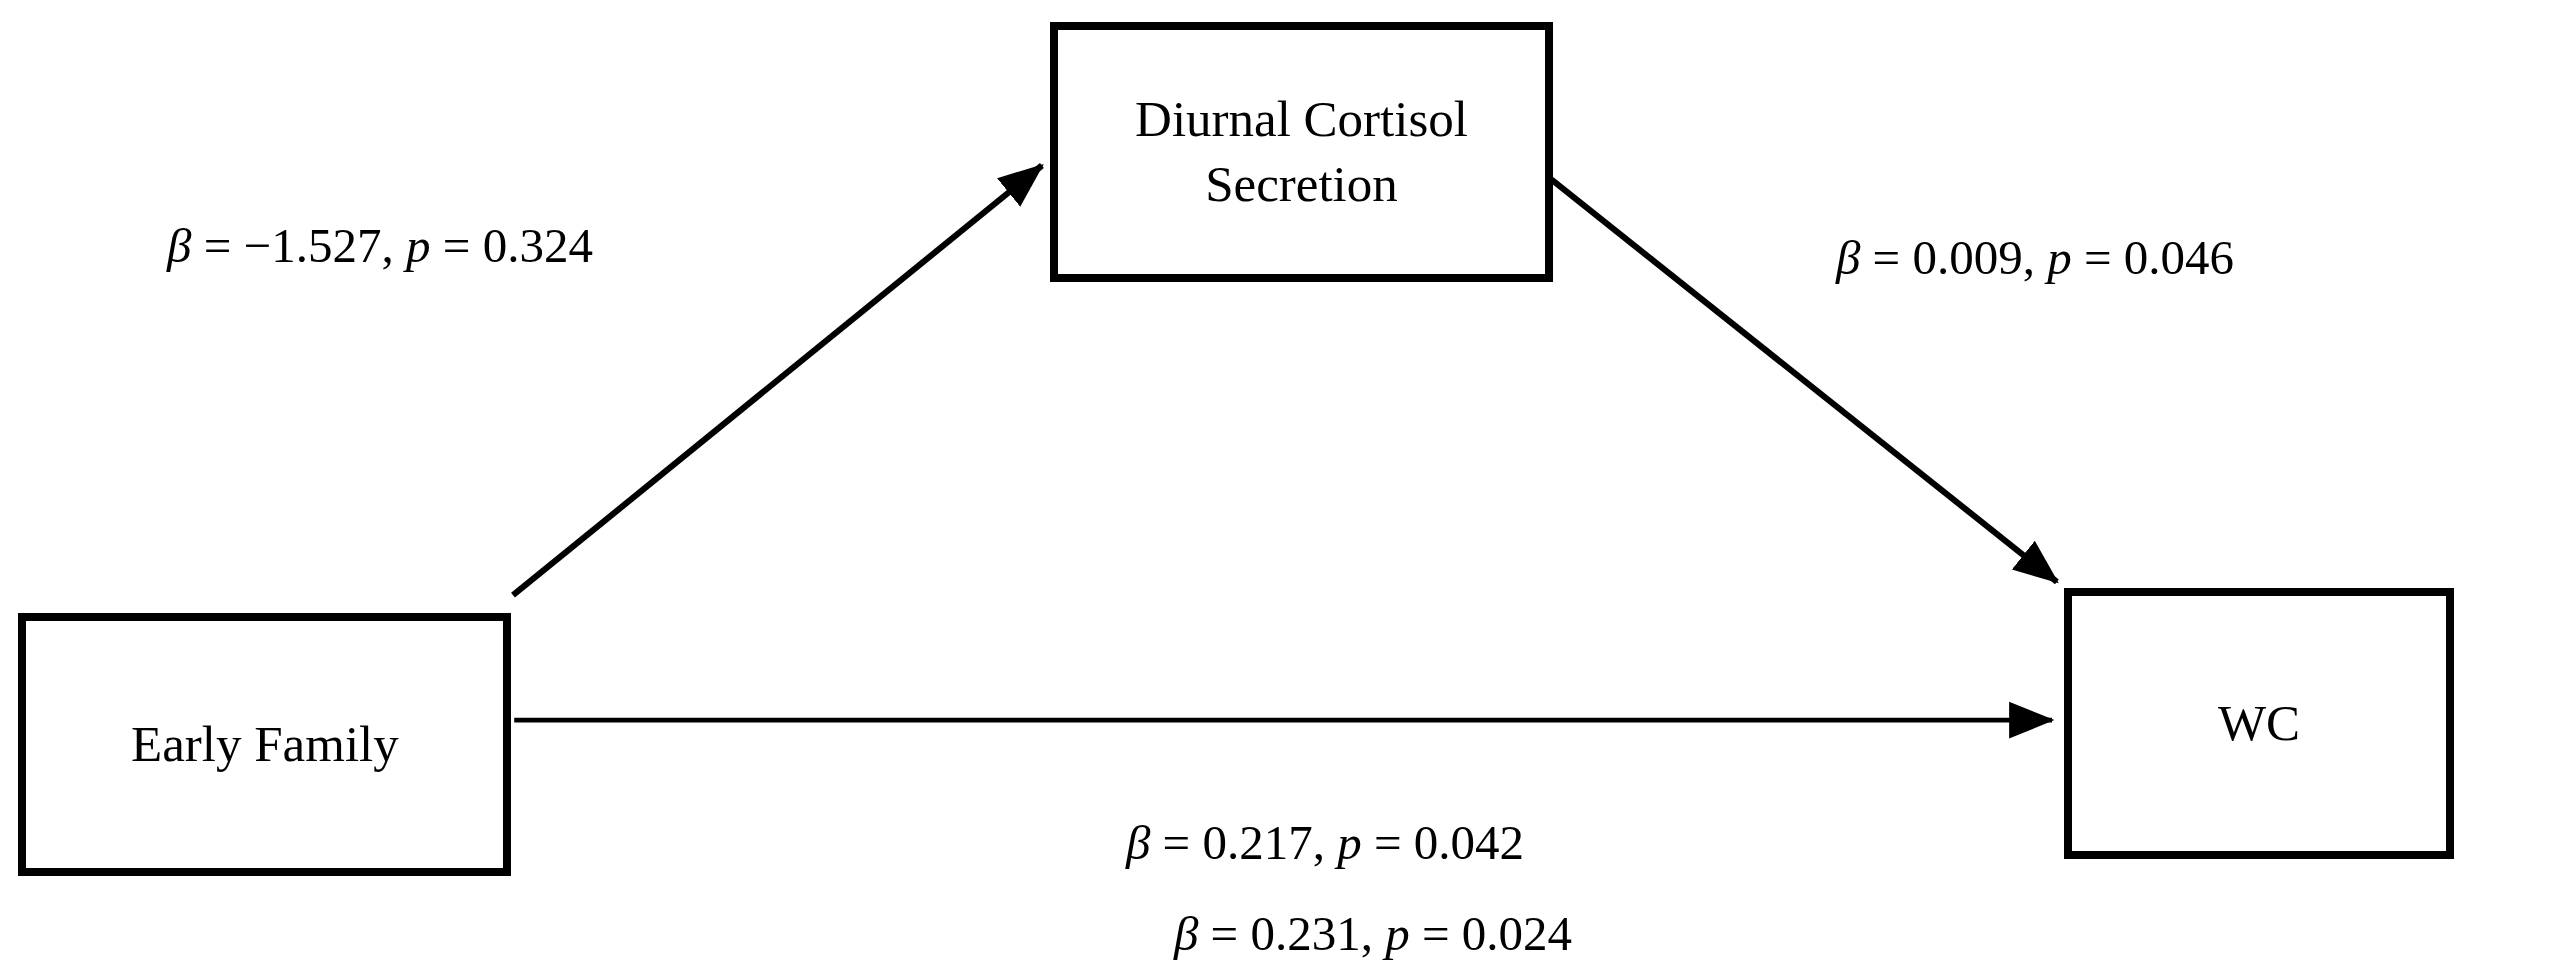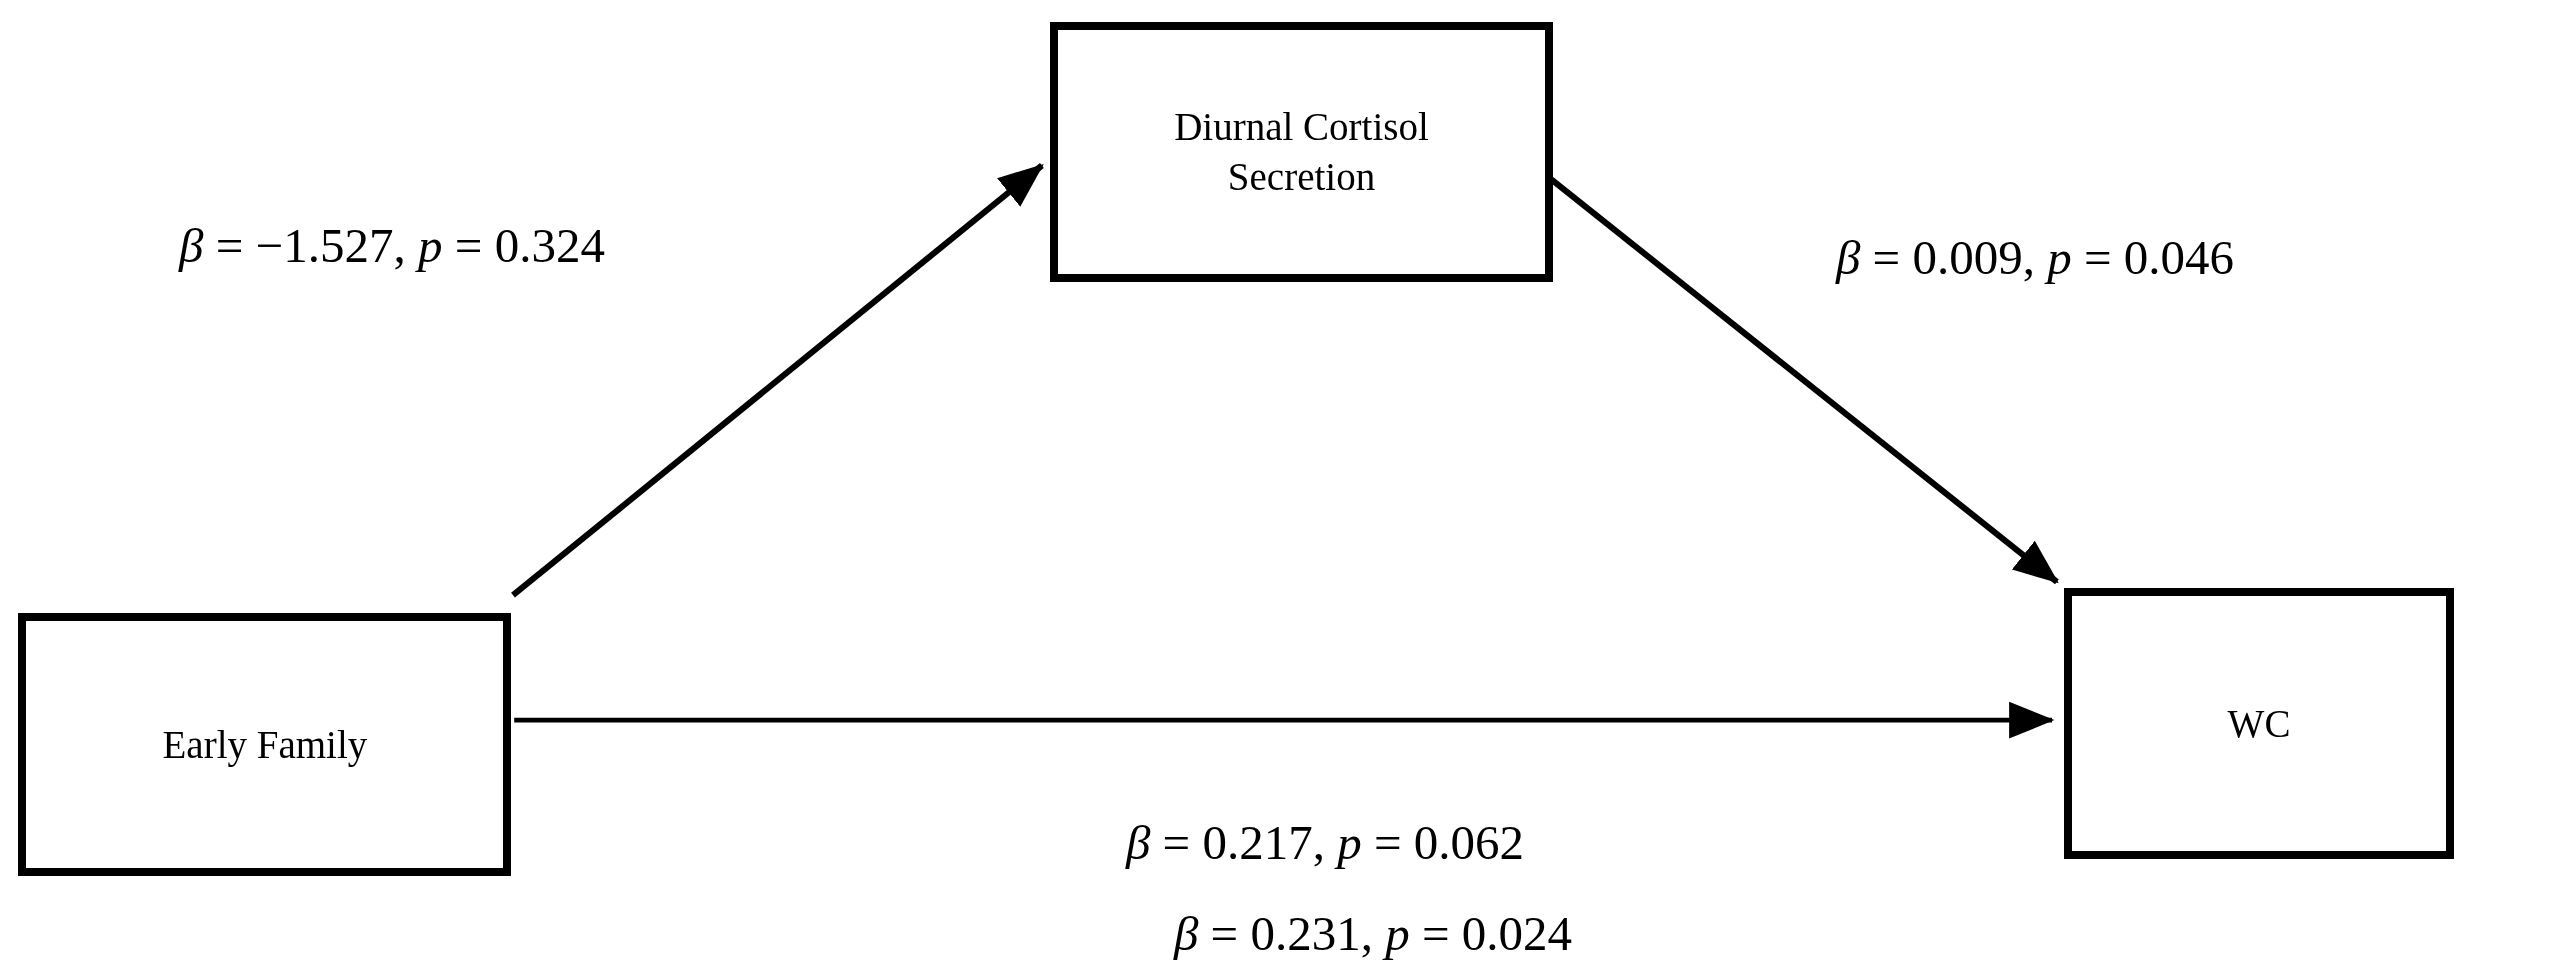--- a/index.html
+++ b/index.html
@@ -26,36 +26,36 @@
   .node-box {
     position: absolute;
     box-sizing: border-box;
     border: 8.6px solid #000000;
     background: #ffffff;
     display: flex;
     flex-direction: column;
     align-items: center;
     justify-content: center;
     text-align: left;
-    font-size: 39px;
+    font-size: 51px;
     line-height: 1.28;
   }
   .node-box.predictor { left: 18.4px;   top: 597px; width: 493px; height: 263px; margin-top: 16px; }
   .node-box.mediator  { left: 1050px; top: 22px;  width: 503px; height: 260px; }
   .node-box.outcome   { left: 2064px; top: 588px; width: 390px; height: 271px; }
   .stat-label {
     position: absolute;
     transform: translate(-50%, -50%);
     font-size: 49px;
     white-space: pre;
     line-height: 1;
   }
   .stat-label i { font-style: italic; }
   .stat-label span { font-style: normal; }
-  .stat-a  { left: 380px;  top: 245px; margin-left: 12px; }
+  .stat-a  { left: 380px;  top: 245px; }
   .stat-b  { left: 2035px; top: 257px; }
   .stat-c1 { left: 1325px; top: 842px; }
   .stat-c2 { left: 1325px; top: 933px; margin-left: 48px; }
 </style>
 </head>
 <body>
 
 <div class="canvas">
 
   <svg class="arrow-layer" viewBox="0 0 4208 1592" xmlns="http://www.w3.org/2000/svg">
@@ -79,18 +79,18 @@
   </div>
 
   <div class="node-box outcome">
     <div>WC</div>
   </div>
 
   <div class="stat-label stat-a"><i>β</i><span> = −1.527, </span><i>p</i><span> = 0.324</span></div>
 
   <div class="stat-label stat-b"><i>β</i><span> = 0.009, </span><i>p</i><span> = 0.046</span></div>
 
-  <div class="stat-label stat-c1"><i>β</i><span> = 0.217, </span><i>p</i><span> = 0.062</span></div>
+  <div class="stat-label stat-c1"><i>β</i><span> = 0.217, </span><i>p</i><span> = 0.042</span></div>
 
   <div class="stat-label stat-c2"><i>β</i><span> = 0.231, </span><i>p</i><span> = 0.024</span></div>
 
 </div>
 
 
 </body></html>

